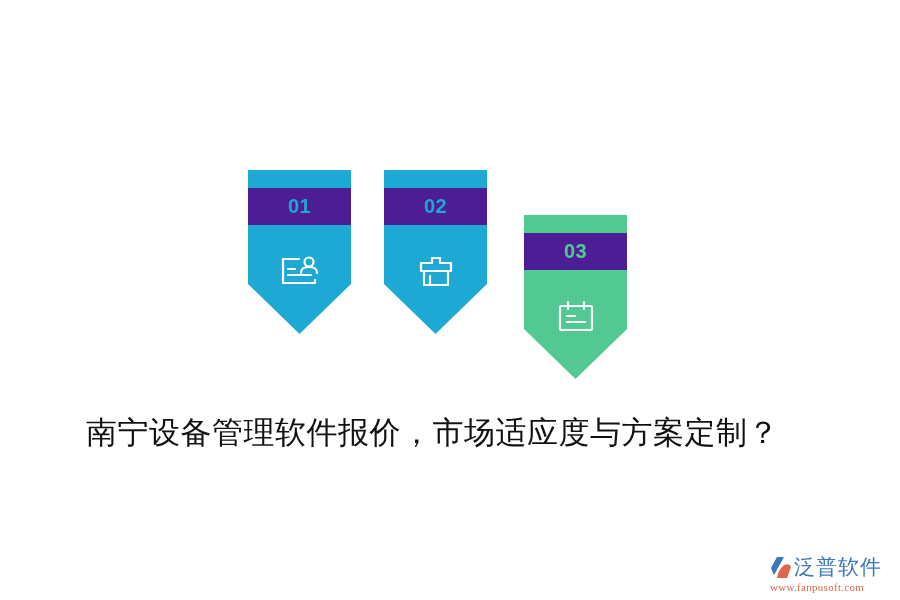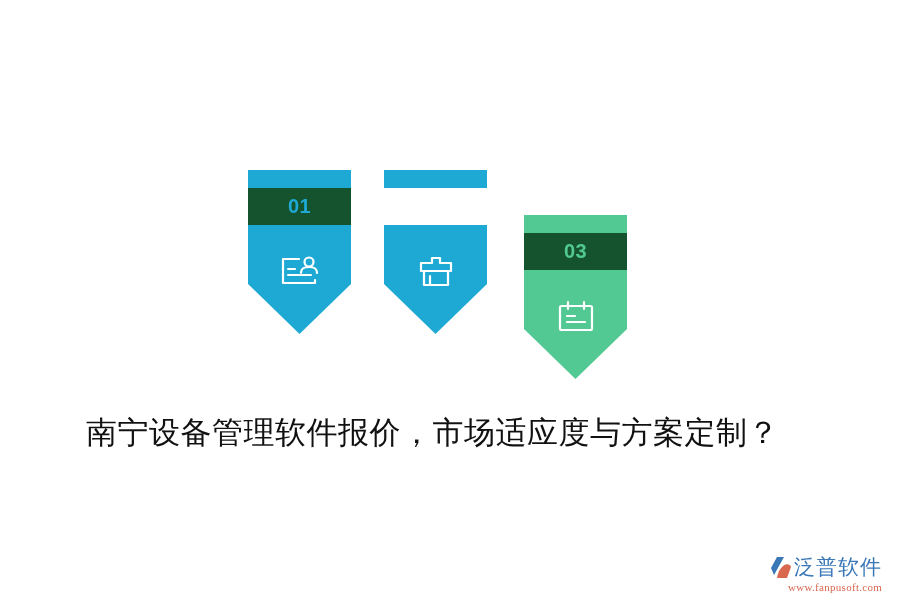--- a/index.html
+++ b/index.html
@@ -21,21 +21,21 @@
     position: absolute;
     left: 0; top: 0;
     width: 103px;
     height: 18px;
   }
   .card .num-band {
     position: absolute;
     left: 0; top: 18px;
     width: 103px;
     height: 37px;
-    background: #14532d;
+    background: #4c1d95;
     display: flex;
     align-items: center;
     justify-content: center;
     font-family: "Liberation Sans", sans-serif;
     font-weight: bold;
     font-size: 20px;
     letter-spacing: 0.5px;
   }
   .card .body {
     position: absolute;
@@ -88,21 +88,20 @@
   }
   .logo .url {
     position: absolute;
     left: 2px;
     top: 28px;
     font-family: "Liberation Serif", serif;
     font-size: 11px;
     color: #d9684e;
     white-space: nowrap;
     letter-spacing: 0.3px;
-    margin-left: 18px;
   }
 </style>
 </head>
 <body>
 
 <div class="card" style="left:248px;">
   <div class="top-band" style="background:#1ea9d5;"></div>
   <div class="num-band" style="color:#1ea9d5;">01</div>
   <div class="body">
     <svg class="shape" width="103" height="109" viewBox="0 0 103 109">
@@ -113,20 +112,21 @@
       <line x1="9" y1="16" x2="16" y2="16"></line>
       <line x1="9" y1="22" x2="32" y2="22"></line>
       <circle cx="30" cy="9" r="4.5"></circle>
       <path d="M22 20 C22 15 25 14 30 14 C35 14 38 15 38 20"></path>
     </svg>
   </div>
 </div>
 
 <div class="card" style="left:384px;">
   <div class="top-band" style="background:#1ea9d5;"></div>
+  <div class="num-band" style="color:#1ea9d5;">02</div>
   <div class="body">
     <svg class="shape" width="103" height="109" viewBox="0 0 103 109">
       <polygon points="0,0 103,0 103,59 51.5,109 0,59" fill="#1ea9d5"></polygon>
     </svg>
     <svg class="icon" viewBox="0 0 42 36" fill="none" stroke="#ffffff" stroke-width="2.2" stroke-linecap="round" stroke-linejoin="round">
       <path d="M17 5 H25 V10 H36 V18 H6 V10 H17 Z"></path>
       <path d="M9 18 V32 H33 V18"></path>
       <line x1="15" y1="23" x2="15" y2="32"></line>
     </svg>
   </div>

